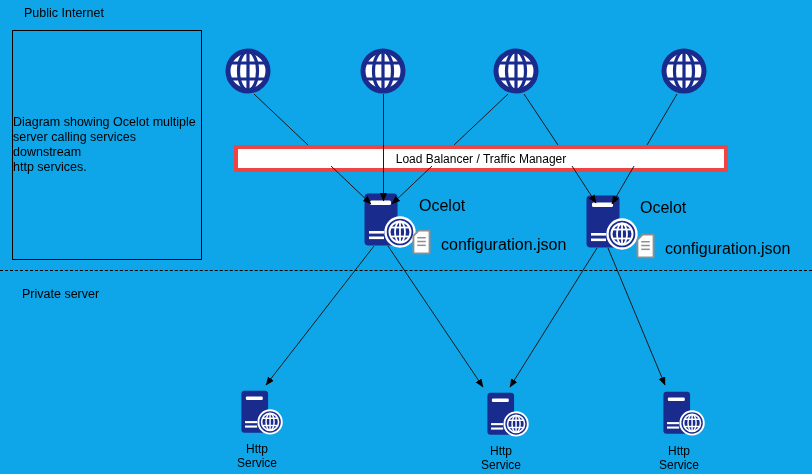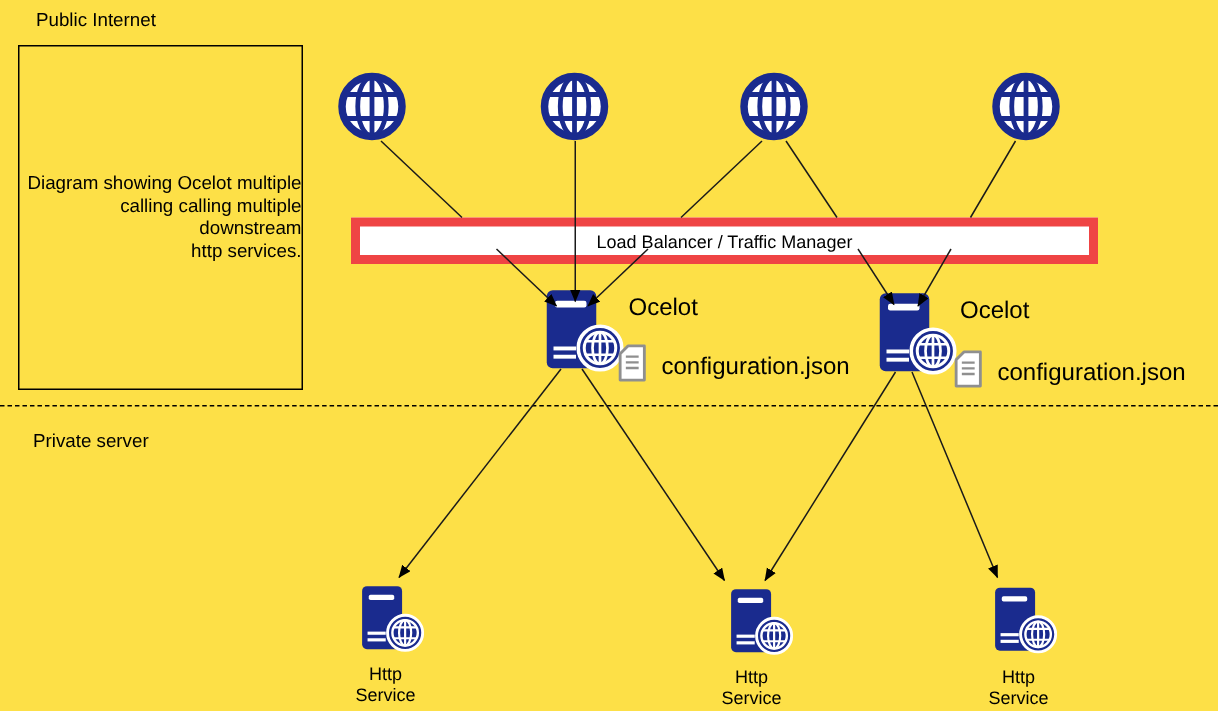--- a/index.html
+++ b/index.html
@@ -1,28 +1,28 @@
 <!DOCTYPE html>
 <html style="--icon-navy: #1a2b8e; --doc-gray: #8f8f8f; --line-black: #1a1a1a;"><head>
 <meta charset="utf-8">
 <style>
   html,body{margin:0;padding:0;background:#fff;}
-  .canvas{position:relative;width:812px;height:474px;background:#fde047;
+  .canvas{position:relative;width:812px;height:474px;background:#0ea5e9;
           font-family:"Liberation Sans",sans-serif;color:#000;overflow:hidden;}
   .region-lbl{position:absolute;font-size:12.5px;white-space:nowrap;z-index:15;}
   .desc-box{position:absolute;left:12px;top:30px;width:188px;height:228px;
             border:1px solid #000;display:flex;align-items:center;justify-content:center;z-index:5;}
-  .desc-text{font-size:12.5px;line-height:15px;text-align:right;}
+  .desc-text{font-size:12.5px;line-height:15px;text-align:left;}
   .client-globe{position:absolute;width:46px;height:46px;z-index:10;}
   .gateway-icon{position:absolute;width:52px;height:56px;z-index:10;}
   .service-icon{position:absolute;width:42px;height:52px;z-index:10;}
   .doc-icon{position:absolute;width:19px;height:26px;z-index:15;}
   .small-lbl{position:absolute;font-size:16px;white-space:nowrap;z-index:15;}
   .lb-box{position:absolute;left:234px;top:145px;width:486px;height:19px;background:#fff;
-          border:6px solid #ef4444;display:flex;align-items:center;justify-content:center;
+          border:4px solid #ef4444;display:flex;align-items:center;justify-content:center;
           font-size:12px;z-index:20;}
   .edges{position:absolute;left:0;top:0;z-index:30;pointer-events:none;}
   .dashed-divider{position:absolute;left:0;top:270px;width:812px;height:0;
                   border-top:1px dashed #000;z-index:4;}
   .service-label{position:absolute;width:100px;font-size:12px;line-height:14px;
                  text-align:center;z-index:15;}
   .navy-fill{fill:var(--icon-navy,#1a2b8e);}
   .navy-stroke{stroke:var(--icon-navy,#1a2b8e);}
   .gray-stroke{stroke:var(--doc-gray,#8f8f8f);}
   .edge{stroke:var(--line-black,#000);stroke-width:1;fill:none;}
@@ -61,21 +61,21 @@
       </symbol>
     </defs>
   </svg>
 
   <div class="region-lbl" style="left:24px;top:6px">Public Internet</div>
   <div class="region-lbl" style="left:22px;top:287px">Private server</div>
 
   <div class="desc-box">
     <div class="desc-text">
       <div>Diagram showing Ocelot multiple</div>
-      <div>calling calling multiple downstream</div>
+      <div>server calling services downstream</div>
       <div>http services.</div>
     </div>
   </div>
 
   <div class="client-globe" style="left:225px;top:48px">
     <svg width="46" height="46">
         <use href="#globe-lg"></use>
       </svg></div>
   <div class="client-globe" style="left:360px;top:48px">
     <svg width="46" height="46">

